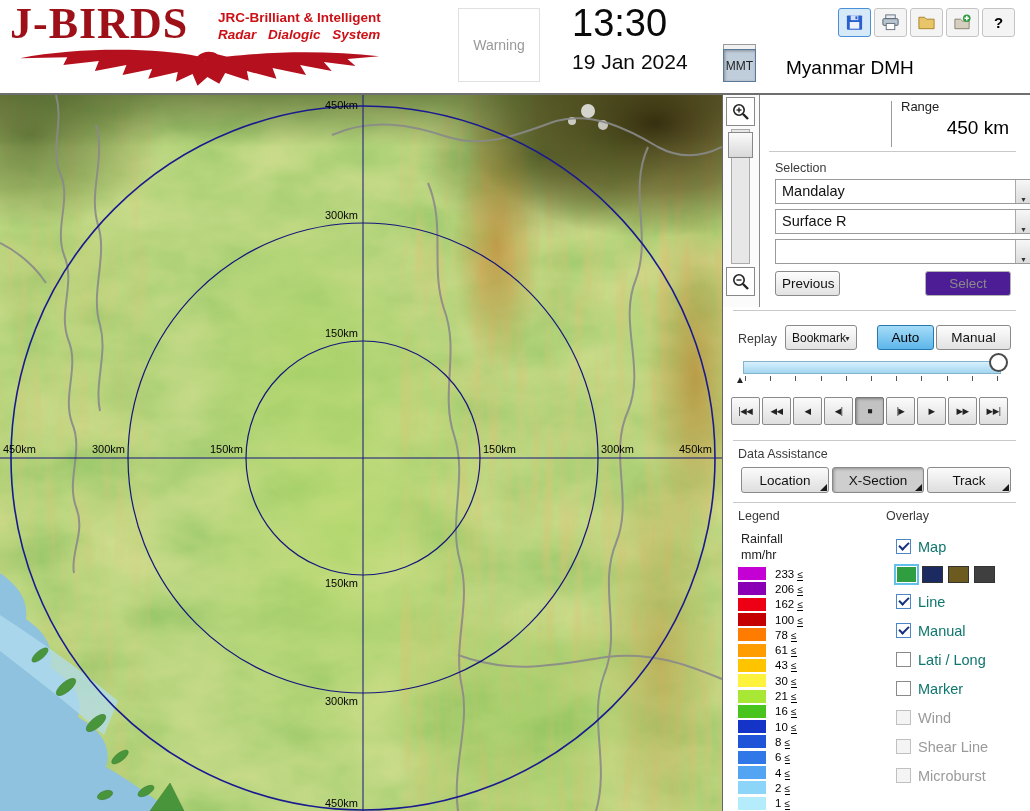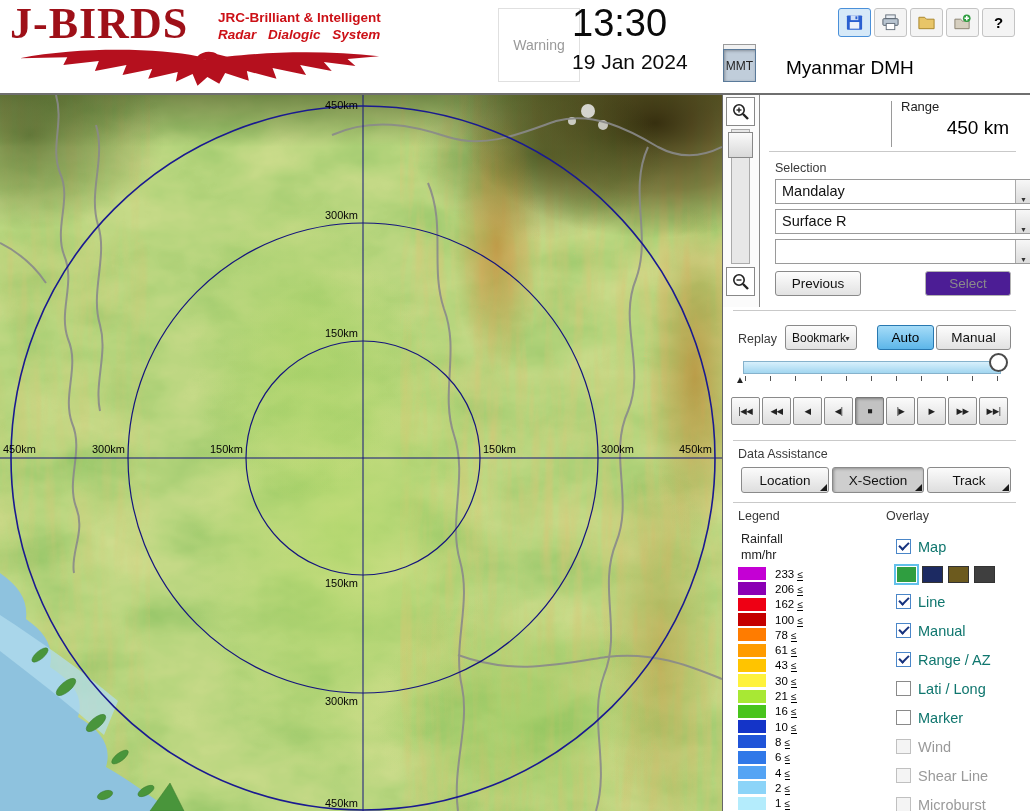--- a/index.html
+++ b/index.html
@@ -8,21 +8,21 @@
   
   .header{position:absolute;left:0;top:0;width:1030px;height:93px;background:#fff;
           border-bottom:2px solid #6f6f6f;}
   .logo-title{position:absolute;left:10px;top:-2px;font-family:"Liberation Serif",serif;
           font-weight:bold;font-size:44px;color:#9e1018;letter-spacing:1px;}
   .logo-sub1{position:absolute;left:218px;top:10px;color:#cc1016;font-weight:bold;
           font-size:13.5px;}
   .logo-sub2{position:absolute;left:218px;top:27px;color:#cc1016;font-weight:bold;
           font-style:italic;font-size:13.5px;word-spacing:8px;}
   .eagle{position:absolute;left:12px;top:46px;width:375px;height:44px;}
-  .warning-box{position:absolute;left:498px;top:8px;width:80px;height:72px;
+  .warning-box{position:absolute;left:458px;top:8px;width:80px;height:72px;
           border:1px solid #e0e0e0;display:flex;align-items:center;justify-content:center;
           color:#999;font-size:14px;background:#fff;}
   .clock-time{position:absolute;left:572px;top:2px;font-size:38px;color:#0a0a0a;}
   .clock-date{position:absolute;left:572px;top:50px;font-size:21px;color:#0a0a0a;}
   .tzbtn{position:absolute;left:723px;width:33px;height:33px;font-size:12px;
           display:flex;align-items:center;justify-content:center;cursor:default;
           border:1px solid #9a9a9a;background:#f1f1f1;color:#222;box-sizing:border-box;}
   .tzbtn.utc{top:24px;margin-top:20px;}
   .tzbtn.mmt{top:49px;background:#c0cdda;border:1px solid #5a7a9a;
           box-shadow:inset 1px 1px 3px rgba(0,0,0,.3);}
@@ -58,21 +58,21 @@
   .sep1{top:56px;left:46px;} .sep2{top:215px;} .sep3{top:345px;} .sep4{top:407px;}
   .sec-label{position:absolute;font-size:12.5px;color:#3a3a3a;}
   .dd{position:absolute;left:52px;width:260px;height:25px;border:1px solid #9a9a9a;
       background:#fff;box-sizing:border-box;font-size:14.5px;line-height:23px;padding-left:6px;}
   .dd .arr{position:absolute;top:0;right:0;bottom:0;width:18px;
       background:linear-gradient(#f7f7f7,#dcdcdc);border-left:1px solid #aaa;}
   .dd .arr::after{content:"▼";font-size:7px;color:#333;position:absolute;left:4px;top:8px;}
   .btn{background:linear-gradient(#fdfdfd,#e2e2e2);border:1px solid #8a8a8a;border-radius:3px;
       font-size:13.5px;color:#111;font-family:inherit;}
   .btn.disabled{background:#4c1d95;color:#8a8a8a;border-color:#b2b2b2;}
-  .btn-prev{position:absolute;left:52px;top:176px;width:86px;height:25px;}
+  .btn-prev{position:absolute;left:52px;top:176px;width:65px;height:25px;}
   .btn-select{position:absolute;left:202px;top:176px;width:86px;height:25px;}
   .btn-bookmark{position:absolute;left:62px;top:230px;width:72px;height:25px;padding-right:20px;}
   .btn-bookmark .bmarr::after{content:"▼";font-size:7px;color:#333;position:absolute;right:5px;top:9px;}
   .btn-auto{position:absolute;left:154px;top:230px;width:57px;height:25px;
       background:linear-gradient(#a5dcf8,#5db6e9);border:1px solid #2878b0;color:#000;}
   .btn-manual{position:absolute;left:213px;top:230px;width:75px;height:25px;}
   .timeline{position:absolute;left:20px;top:266px;width:258px;height:13px;
       background:linear-gradient(#d8f0fc,#a2d6f0);border:1px solid #86b2cc;box-sizing:border-box;}
   .tl-ticks{position:absolute;left:22px;top:281px;width:258px;height:6px;}
   .tick{position:absolute;top:0;width:1px;height:5px;background:#555;}
@@ -451,26 +451,20 @@
           </span>
           <span class="ovlb">Line</span>
         </div>
         <div class="ovrow">
           <span class="ovcb checked">
             <span class="ovck"></span>
           </span>
           <span class="ovlb">Manual</span>
         </div>
         <div class="ovrow">
-          <span class="ovcb checked">
-            <span class="ovck"></span>
-          </span>
-          <span class="ovlb">Range / AZ</span>
-        </div>
-        <div class="ovrow">
           <span class="ovcb unchecked"></span>
           <span class="ovlb">Lati / Long</span>
         </div>
         <div class="ovrow">
           <span class="ovcb unchecked"></span>
           <span class="ovlb">Marker</span>
         </div>
         <div class="ovrow">
           <span class="ovcb disabled"></span>
           <span class="ovlb dis">Wind</span>

